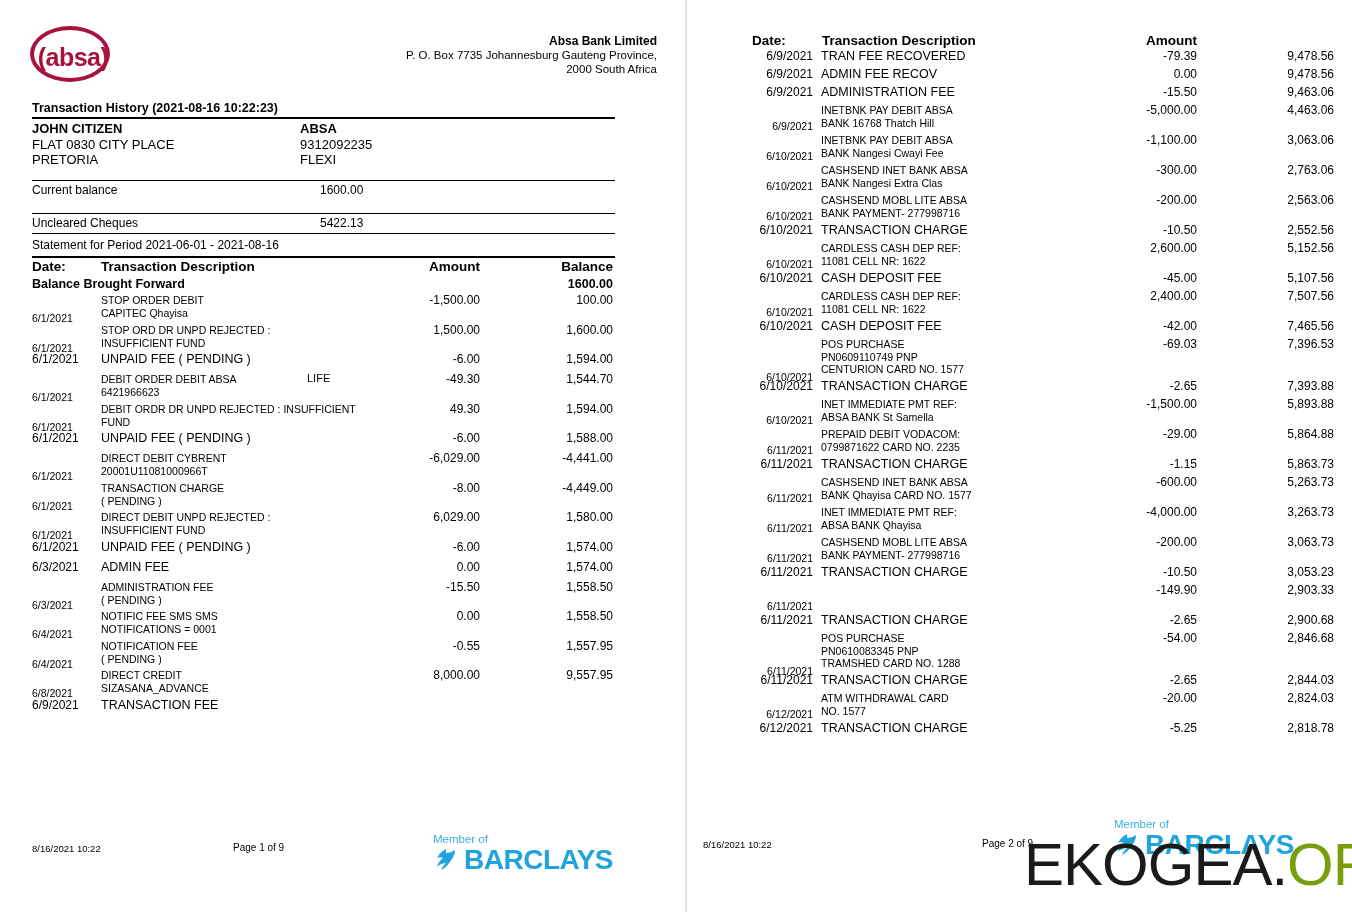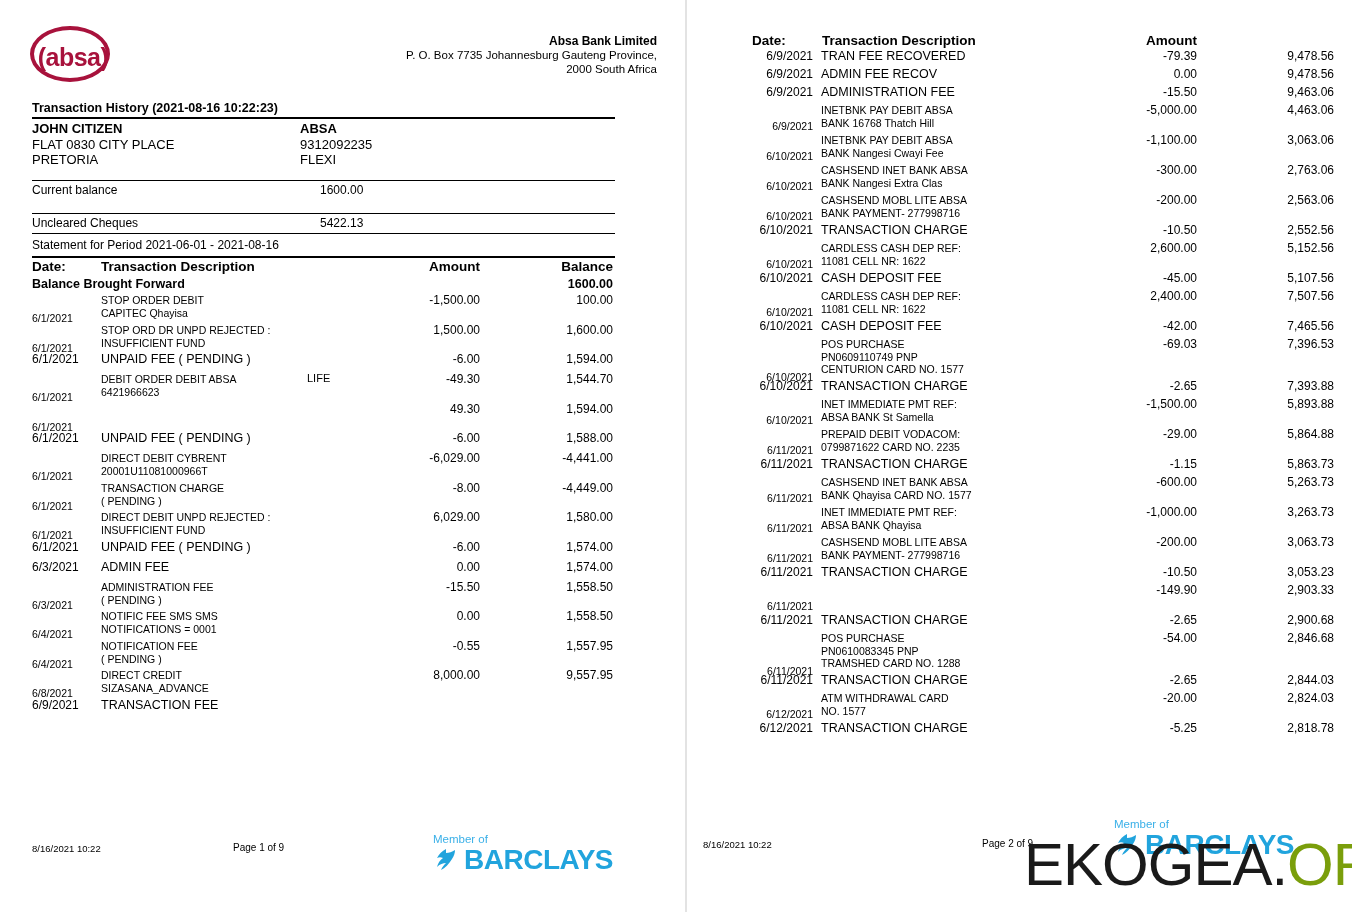--- a/index.html
+++ b/index.html
@@ -144,20 +144,21 @@
       </div>
       <div class="trow" style="left: 0px; top: 372px; width: 620px; height: 29.5px;">
         <div class="d" style="left: 32px; top: 19px;">6/1/2021</div>
         <div class="desc" style="left: 101px; top: 0px;"><span class="l1s">DEBIT ORDER DEBIT ABSA</span><span class="l2">6421966623</span></div>
         <div class="subcol" style="left: 307px; top: 0px;">LIFE</div>
         <div class="amt" style="left: 360px; width: 120px; top: 0px;">-49.30</div>
         <div class="bal" style="left: 493px; width: 120px; top: 0px;">1,544.70</div>
       </div>
       <div class="trow" style="left: 0px; top: 401.5px; width: 620px; height: 29.5px;">
         <div class="d" style="left: 32px; top: 19px;">6/1/2021</div>
+        <div class="desc" style="left: 101px; top: 0px;"><span class="l1s">DEBIT ORDR DR UNPD REJECTED : INSUFFICIENT</span><span class="l2">FUND</span></div>
         <div class="amt" style="left: 360px; width: 120px; top: 0px;">49.30</div>
         <div class="bal" style="left: 493px; width: 120px; top: 0px;">1,594.00</div>
       </div>
       <div class="trow" style="left: 0px; top: 431px; width: 620px; height: 20px;">
         <div class="d dbig" style="left: 32px; top: 0px;">6/1/2021</div>
         <div class="desc big" style="left: 101px; top: 0px;"><span class="">UNPAID FEE ( PENDING )</span></div>
         <div class="amt" style="left: 360px; width: 120px; top: 0px;">-6.00</div>
         <div class="bal" style="left: 493px; width: 120px; top: 0px;">1,588.00</div>
       </div>
       <div class="trow" style="left: 0px; top: 451px; width: 620px; height: 29.5px;">
@@ -343,21 +344,21 @@
       </div>
       <div class="trow" style="left: 0px; top: 475px; width: 660px; height: 30px;">
         <div class="d" style="left: 0px; width: 126px; text-align: right; top: 17px;">6/11/2021</div>
         <div class="desc" style="left: 134px; top: 0px;"><span class="l1s">CASHSEND INET BANK ABSA</span><span class="l2">BANK Qhayisa CARD NO. 1577</span></div>
         <div class="amt" style="left: 390px; width: 120px; top: 0px;">-600.00</div>
         <div class="bal" style="left: 527px; width: 120px; top: 0px;">5,263.73</div>
       </div>
       <div class="trow" style="left: 0px; top: 505px; width: 660px; height: 30px;">
         <div class="d" style="left: 0px; width: 126px; text-align: right; top: 17px;">6/11/2021</div>
         <div class="desc" style="left: 134px; top: 0px;"><span class="l1s">INET IMMEDIATE PMT REF:</span><span class="l2">ABSA BANK Qhayisa</span></div>
-        <div class="amt" style="left: 390px; width: 120px; top: 0px;">-1,000.00</div>
+        <div class="amt" style="left: 390px; width: 120px; top: 0px;">-4,000.00</div>
         <div class="bal" style="left: 527px; width: 120px; top: 0px;">3,263.73</div>
       </div>
       <div class="trow" style="left: 0px; top: 535px; width: 660px; height: 30px;">
         <div class="d" style="left: 0px; width: 126px; text-align: right; top: 17px;">6/11/2021</div>
         <div class="desc" style="left: 134px; top: 0px;"><span class="l1s">CASHSEND MOBL LITE ABSA</span><span class="l2">BANK PAYMENT- 277998716</span></div>
         <div class="amt" style="left: 390px; width: 120px; top: 0px;">-200.00</div>
         <div class="bal" style="left: 527px; width: 120px; top: 0px;">3,063.73</div>
       </div>
       <div class="trow" style="left: 0px; top: 565px; width: 660px; height: 18px;">
         <div class="d dbig" style="left: 0px; width: 126px; text-align: right; top: 0px;">6/11/2021</div>

